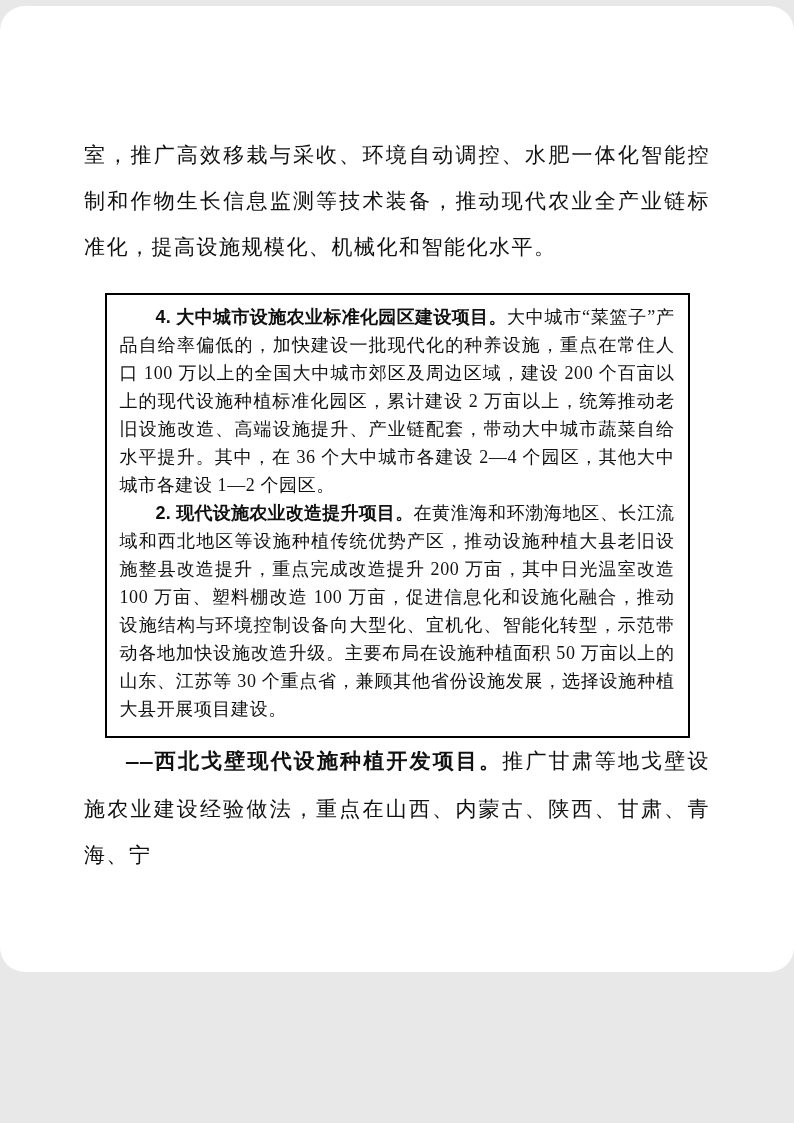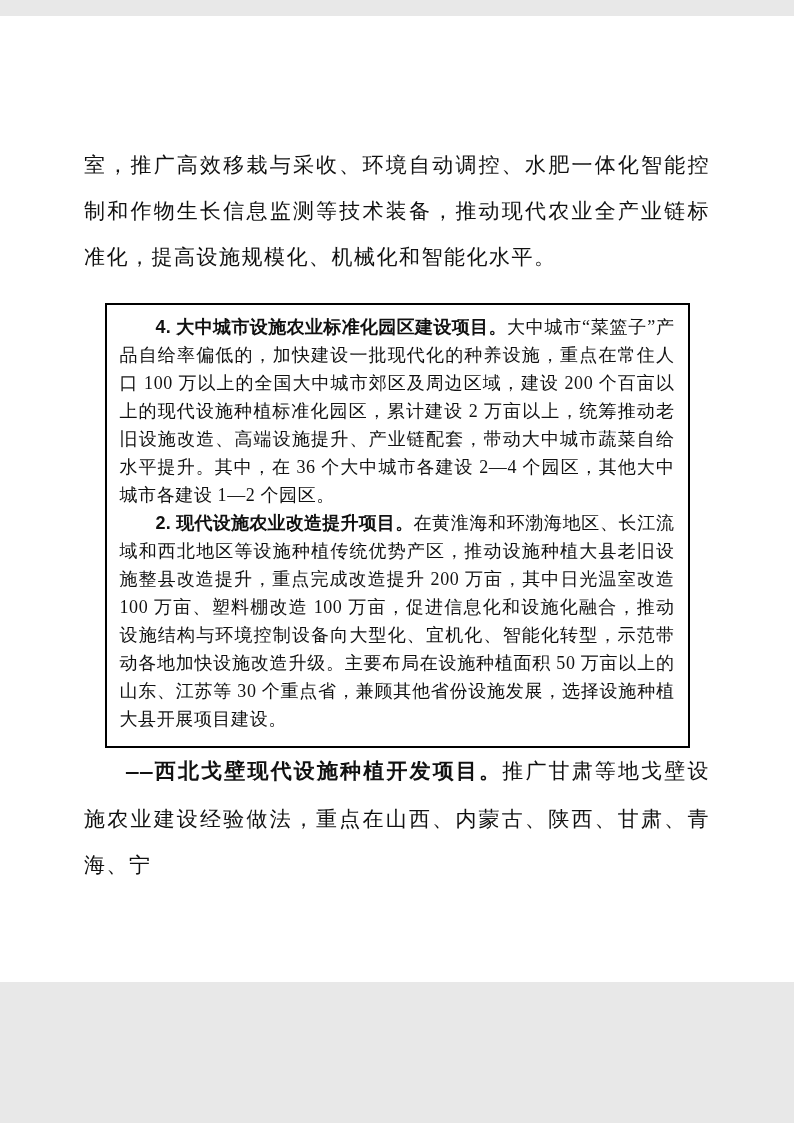--- a/index.html
+++ b/index.html
@@ -4,26 +4,27 @@
 <style>
   html, body {
     margin: 0;
     padding: 0;
     background: #e8e8e8;
   }
   .page {
     position: relative;
     width: 794px;
     height: 966px;
-    margin: 16px auto;
+    margin: 6px auto;
     background: #ffffff;
     color: #111111;
     font-family: "Liberation Serif", "DejaVu Serif", serif;
     overflow: hidden;
     box-sizing: border-box;
+    border-radius: 25px;
   }
   .content {
     position: absolute;
     top: 126px;
     left: 84px;
     width: 626px;
   }
   .para {
     margin: 0;
     font-size: 21px;

